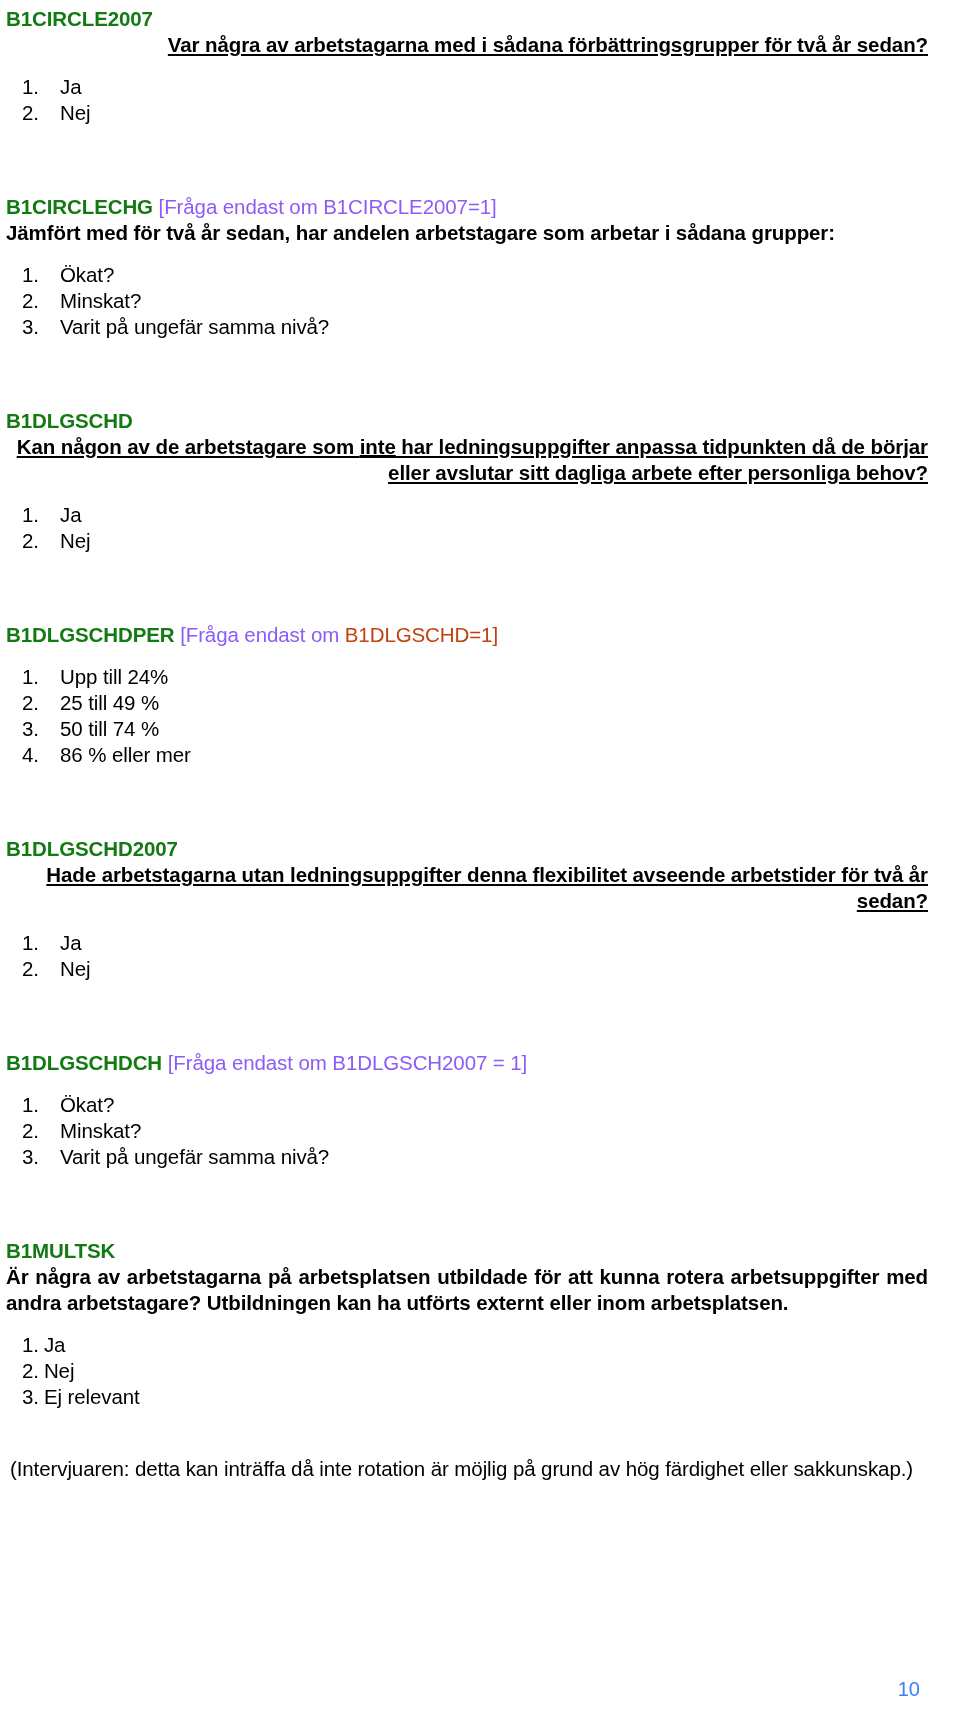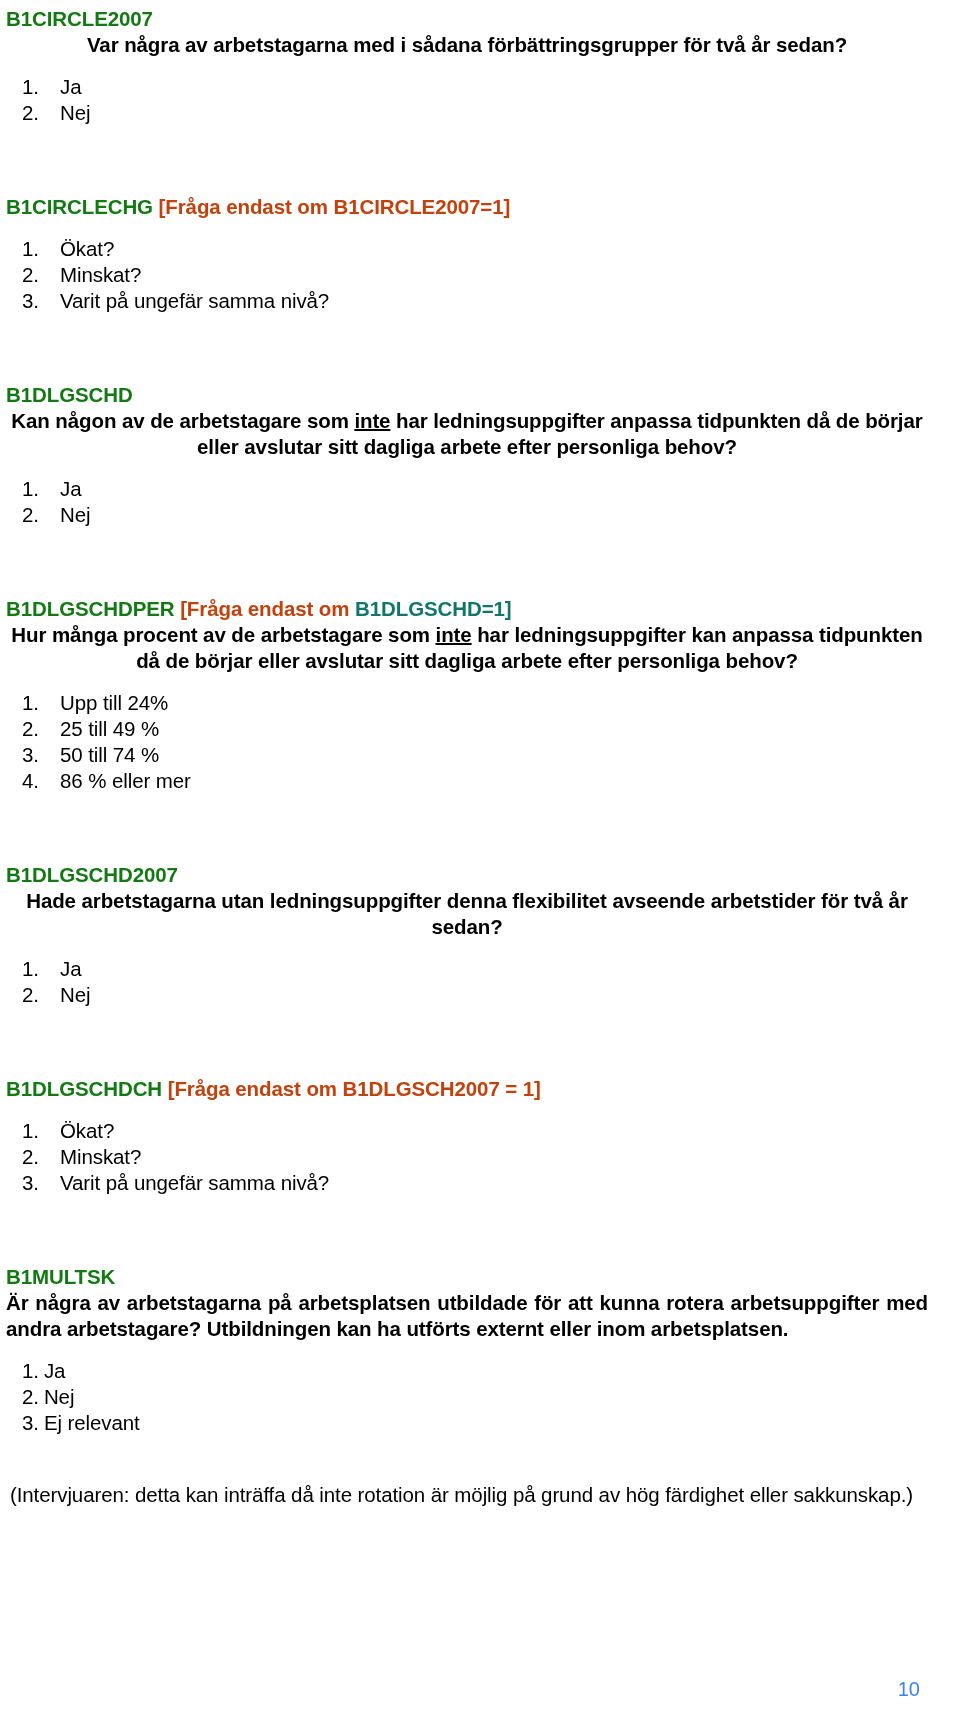--- a/index.html
+++ b/index.html
@@ -30,39 +30,40 @@
   }
   .qcode {
     color: #137a13;
     font-weight: bold;
     font-size: 20.5px;
     line-height: 26px;
     letter-spacing: -0.1px;
     white-space: pre-wrap;
   }
   .qcode .cond {
-    color: #c2410c;
-    font-weight: bold;
+    color: #8b5cf6;
+    font-weight: normal;
   }
   .qcode .cond-green {
-    color: #0f766e;
-    font-weight: bold;
+    color: #c2410c;
+    font-weight: normal;
   }
   .qtext {
     font-weight: bold;
     font-size: 20.5px;
     line-height: 26px;
     text-align: justify;
     text-justify: inter-word;
     letter-spacing: -0.1px;
     margin: 0;
     padding: 0;
   }
   .qtext.nojust {
-    text-align: center;
+    text-align: right;
+    text-decoration: underline;
   }
   .qtext u {
     text-decoration: underline;
     text-underline-offset: 1px;
   }
   .opts {
     margin: 16px;
     padding: 0;
     list-style: none;
   }
@@ -113,20 +114,21 @@
     <ul class="opts">
       <li class="opt"><span class="num">1.</span><span>Ja</span></li>
       <li class="opt"><span class="num">2.</span><span>Nej</span></li>
     </ul>
   </div>
 
   <div class="gap-lg"></div>
 
   <div class="block">
     <div class="qcode"><span>B1CIRCLECHG</span><span class="cond"> [Fråga endast om B1CIRCLE2007=1]</span></div>
+    <p class="qtext">Jämfört med för två år sedan, har andelen arbetstagare som arbetar i sådana grupper:</p>
     <ul class="opts">
       <li class="opt"><span class="num">1.</span><span>Ökat?</span></li>
       <li class="opt"><span class="num">2.</span><span>Minskat?</span></li>
       <li class="opt"><span class="num">3.</span><span>Varit på ungefär samma nivå?</span></li>
     </ul>
   </div>
 
   <div class="gap-lg"></div>
 
   <div class="block">
@@ -135,21 +137,20 @@
     <ul class="opts">
       <li class="opt"><span class="num">1.</span><span>Ja</span></li>
       <li class="opt"><span class="num">2.</span><span>Nej</span></li>
     </ul>
   </div>
 
   <div class="gap-lg"></div>
 
   <div class="block">
     <div class="qcode"><span>B1DLGSCHDPER</span><span class="cond"> [Fråga endast om </span><span class="cond-green">B1DLGSCHD=1]</span></div>
-    <p class="qtext nojust"><span>Hur många procent av de arbetstagare som </span><u>inte</u><span> har ledningsuppgifter kan anpassa tidpunkten då de börjar eller avslutar sitt dagliga arbete efter personliga behov?</span></p>
     <ul class="opts">
       <li class="opt"><span class="num">1.</span><span>Upp till 24%</span></li>
       <li class="opt"><span class="num">2.</span><span>25 till 49 %</span></li>
       <li class="opt"><span class="num">3.</span><span>50 till 74 %</span></li>
       <li class="opt"><span class="num">4.</span><span>86 % eller mer</span></li>
     </ul>
   </div>
 
   <div class="gap-lg"></div>
 

